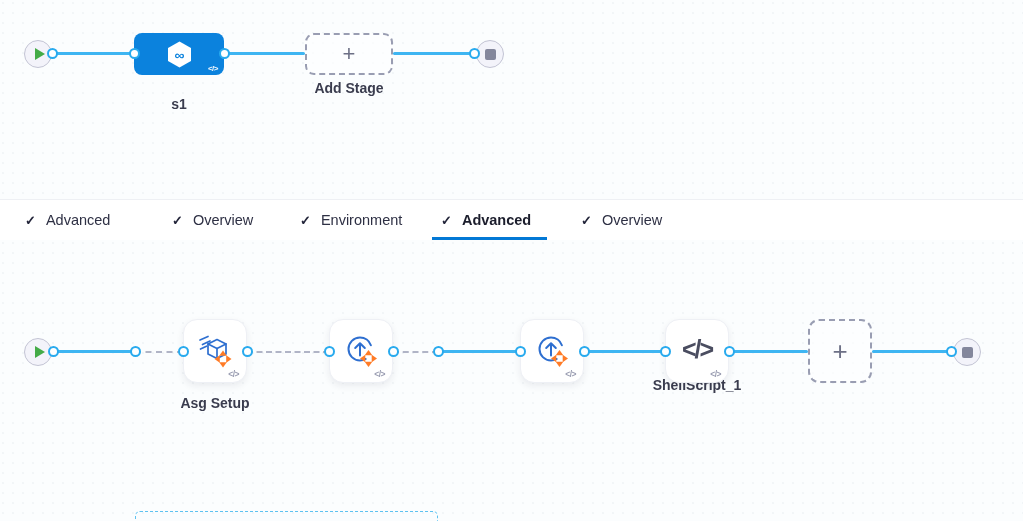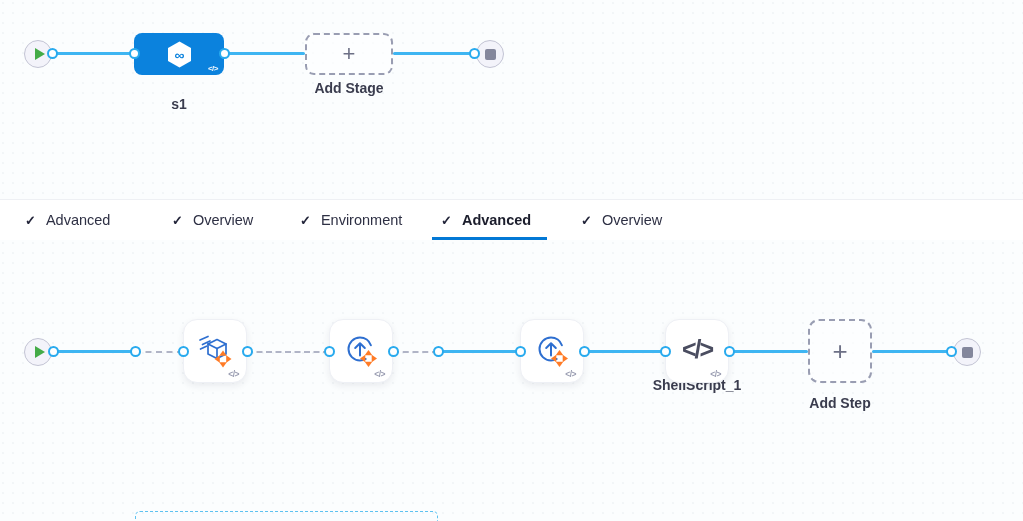--- a/index.html
+++ b/index.html
@@ -255,17 +255,17 @@
     <i class="port" style="left:241.5px; top:106px;"></i>
     <i class="port" style="left:323.5px; top:106px;"></i>
     <i class="port" style="left:387.5px; top:106px;"></i>
     <i class="port" style="left:432.5px; top:106px;"></i>
     <i class="port" style="left:514.5px; top:106px;"></i>
     <i class="port" style="left:578.5px; top:106px;"></i>
     <i class="port" style="left:659.5px; top:106px;"></i>
     <i class="port" style="left:723.5px; top:106px;"></i>
     <i class="port" style="left:945.5px; top:106px;"></i>
 
+    <div class="node-label" style="left:155px; top:153px; width:120px;">Asg Setup</div>
     <div class="node-label" style="left:632px; top:135px; width:130px;">ShellScript_1</div>
-    <div class="node-label" style="left:780px; top:153px; width:120px;">Add Step</div>
   </div>
 
 </div>
 
 </body></html>

